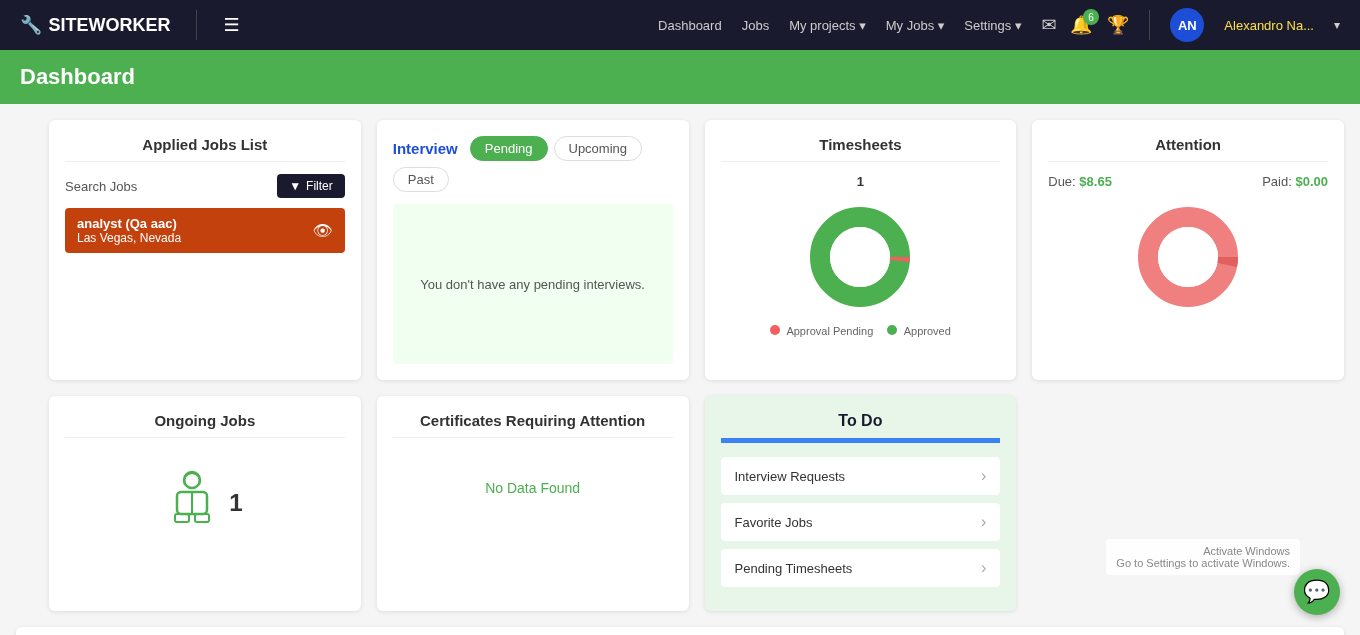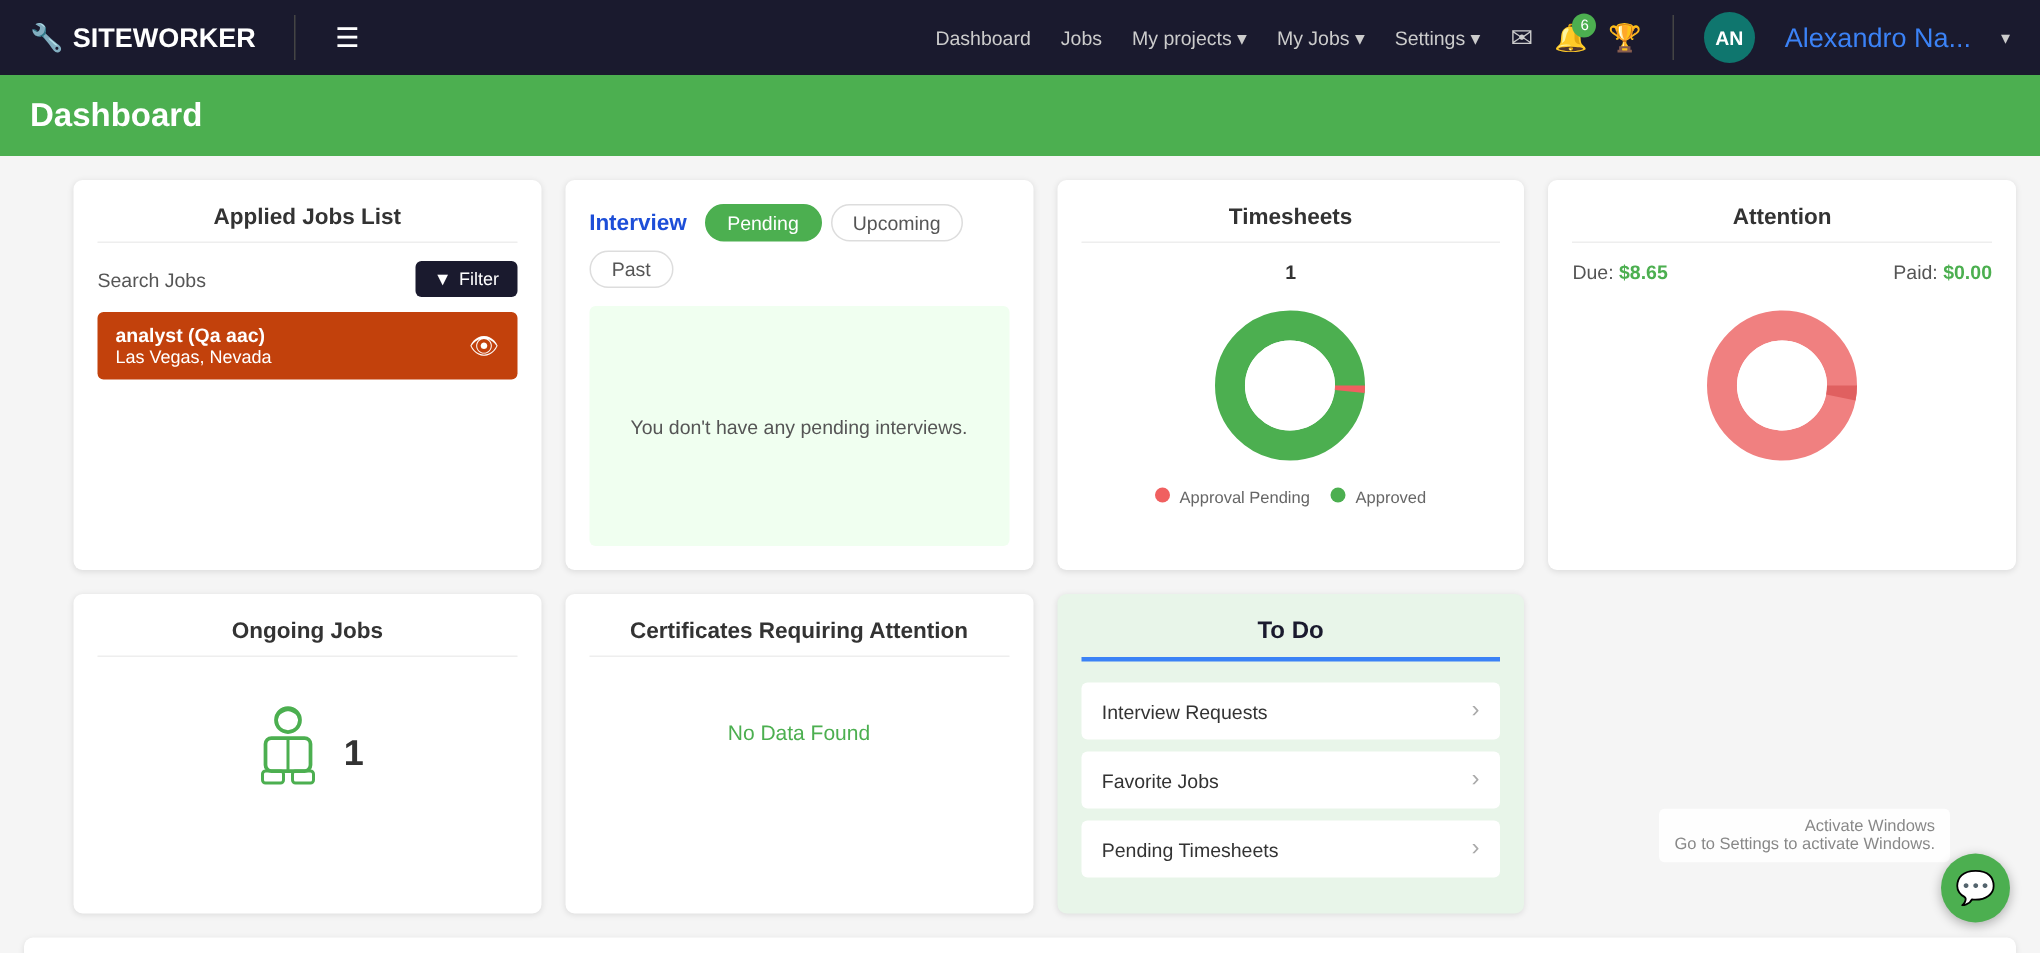--- a/index.html
+++ b/index.html
@@ -34,27 +34,27 @@
       top: -5px; right: -6px;
       background: #4caf50;
       color: white;
       border-radius: 50%;
       width: 16px; height: 16px;
       font-size: 10px;
       display: flex; align-items: center; justify-content: center;
     }
     .navbar-avatar {
       width: 34px; height: 34px;
-      background: #0f766e;
+      background: #1d4ed8;
       border-radius: 50%;
       display: flex; align-items: center; justify-content: center;
       color: white; font-weight: bold; font-size: 13px;
       cursor: pointer;
     }
-    .navbar-username { color: #3b82f6; font-size: 18px; cursor: pointer; }
+    .navbar-username { color: #fde047; font-size: 13px; cursor: pointer; }
 
     
     .dashboard-header {
       background: #4caf50;
       color: white;
       padding: 14px 20px;
       font-size: 22px;
       font-weight: bold;
     }
 
@@ -214,21 +214,21 @@
       box-shadow: 0 1px 4px rgba(0,0,0,0.1);
       padding: 16px;
     }
     .todo-title {
       text-align: center;
       font-weight: bold;
       font-size: 16px;
       color: #1a1a2e;
       margin-bottom: 14px;
       padding-bottom: 8px;
-      border-bottom: 3px solid #3b82f6;
+      border-bottom: 5px solid #3b82f6;
     }
     .todo-item {
       background: white;
       border-radius: 4px;
       padding: 10px 14px;
       display: flex;
       align-items: center;
       justify-content: space-between;
       margin-bottom: 8px;
       cursor: pointer;

